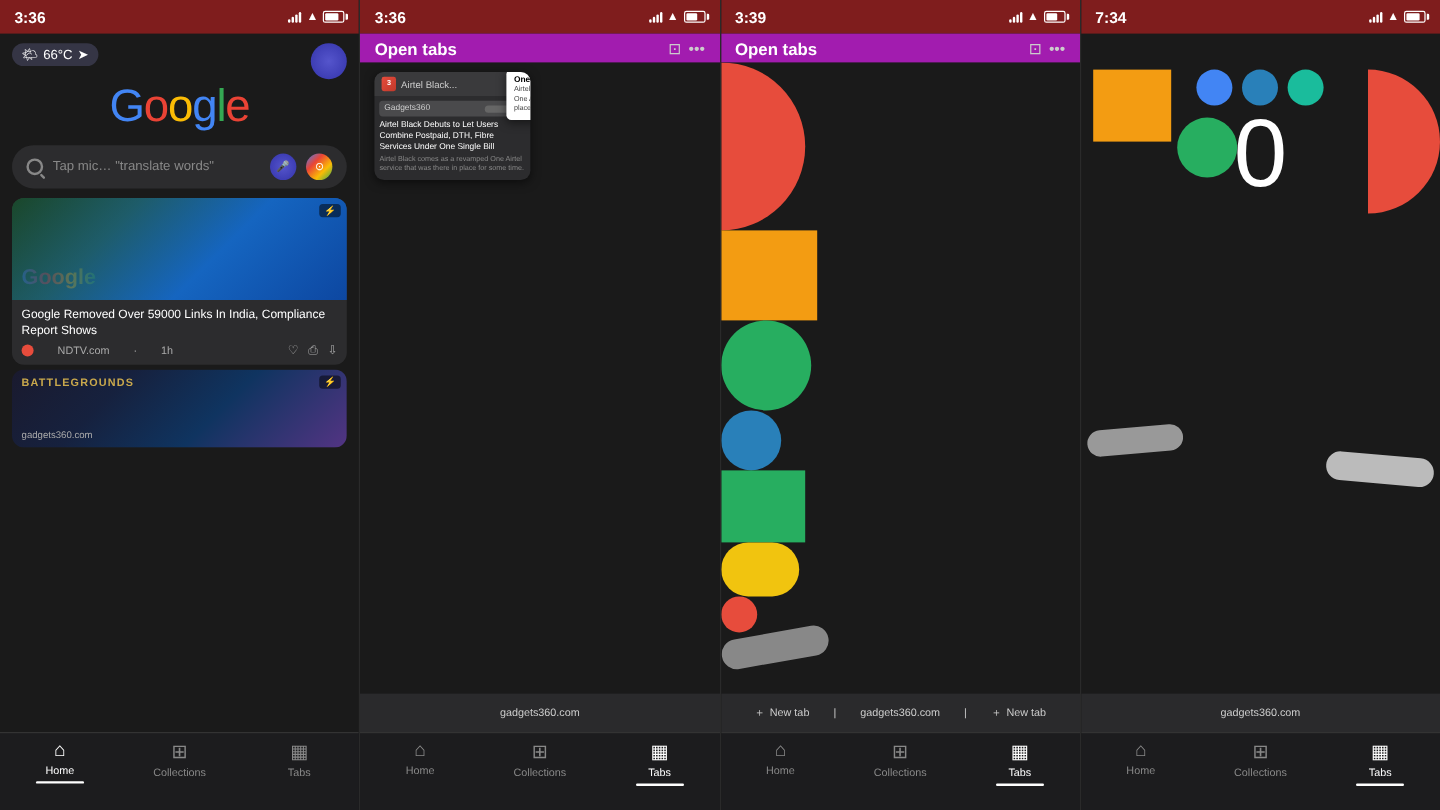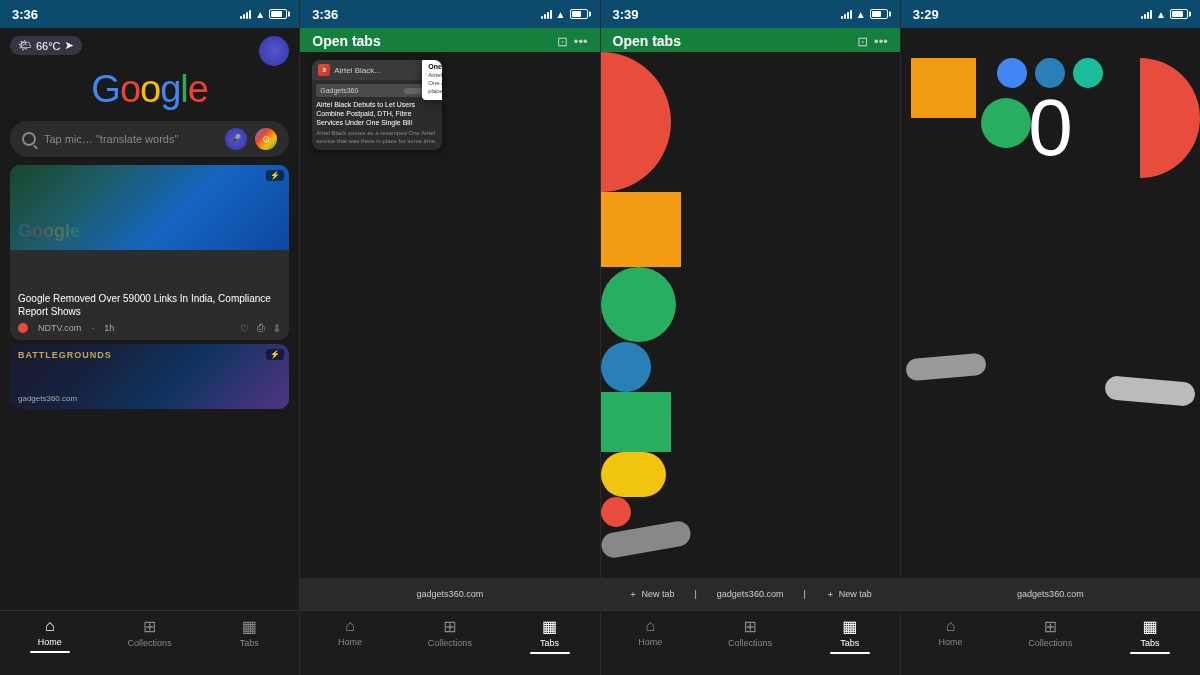--- a/index.html
+++ b/index.html
@@ -24,21 +24,21 @@
       overflow: hidden;
     }
 
     
     .status-bar {
       height: 28px;
       display: flex;
       align-items: center;
       justify-content: space-between;
       padding: 0 12px;
-      background: #0c4a6e;
+      background: #7f1d1d;
     }
     .status-time {
       font-size: 13px;
       font-weight: 600;
       color: #fff;
     }
     .status-icons {
       display: flex;
       align-items: center;
       gap: 4px;
@@ -206,37 +206,36 @@
       top: 5px;
       right: 5px;
       background: rgba(0,0,0,0.5);
       border-radius: 3px;
       padding: 1px 4px;
       color: #fff;
       font-size: 8px;
     }
     .news-body {
       padding: 6px 8px;
-      margin-top: 36px;
     }
     .news-title {
       font-size: 10px;
       color: #fff;
       line-height: 1.3;
       margin-bottom: 4px;
     }
     .news-meta {
       display: flex;
       align-items: center;
       justify-content: space-between;
     }
     .news-source {
       display: flex;
       align-items: center;
-      gap: 10px;
+      gap: 20px;
       color: #aaa;
       font-size: 9px;
     }
     .source-dot {
       width: 10px;
       height: 10px;
       border-radius: 50%;
       background: #e74c3c;
     }
     .news-actions {
@@ -540,23 +539,23 @@
       display: flex;
       flex-direction: column;
       flex: 1;
       overflow: hidden;
     }
 
     
     .open-tabs-header {
       padding: 5px 12px 3px;
       display: flex;
-      align-items: center;
+      align-items: flex-start;
       justify-content: space-between;
-      background: #15803d;
+      background: #a21caf;
     }
     .open-tabs-title {
       font-size: 14px;
       font-weight: 600;
       color: #fff;
     }
     .ot-actions {
       display: flex; gap: 6px; align-items: center;
     }
     .ot-icon {
@@ -784,21 +783,21 @@
     <div class="nav-item">
       <span class="nav-icon active">▦</span>
       <span class="nav-label active">Tabs</span>
       <div class="nav-indicator"></div>
     </div>
   </div>
 </div>
 
 <div class="phone-panel panel-4" style="border-right:none;">
   <div class="status-bar">
-    <span class="status-time">3:29</span>
+    <span class="status-time">7:34</span>
     <div class="status-icons">
       <div class="signal-bars">
         <span></span>
           <span></span>
           <span></span>
           <span></span>
       </div>
       <span class="wifi-icon">▲</span>
       <div class="battery-icon">
         <div class="battery-fill" style="width:80%"></div>

